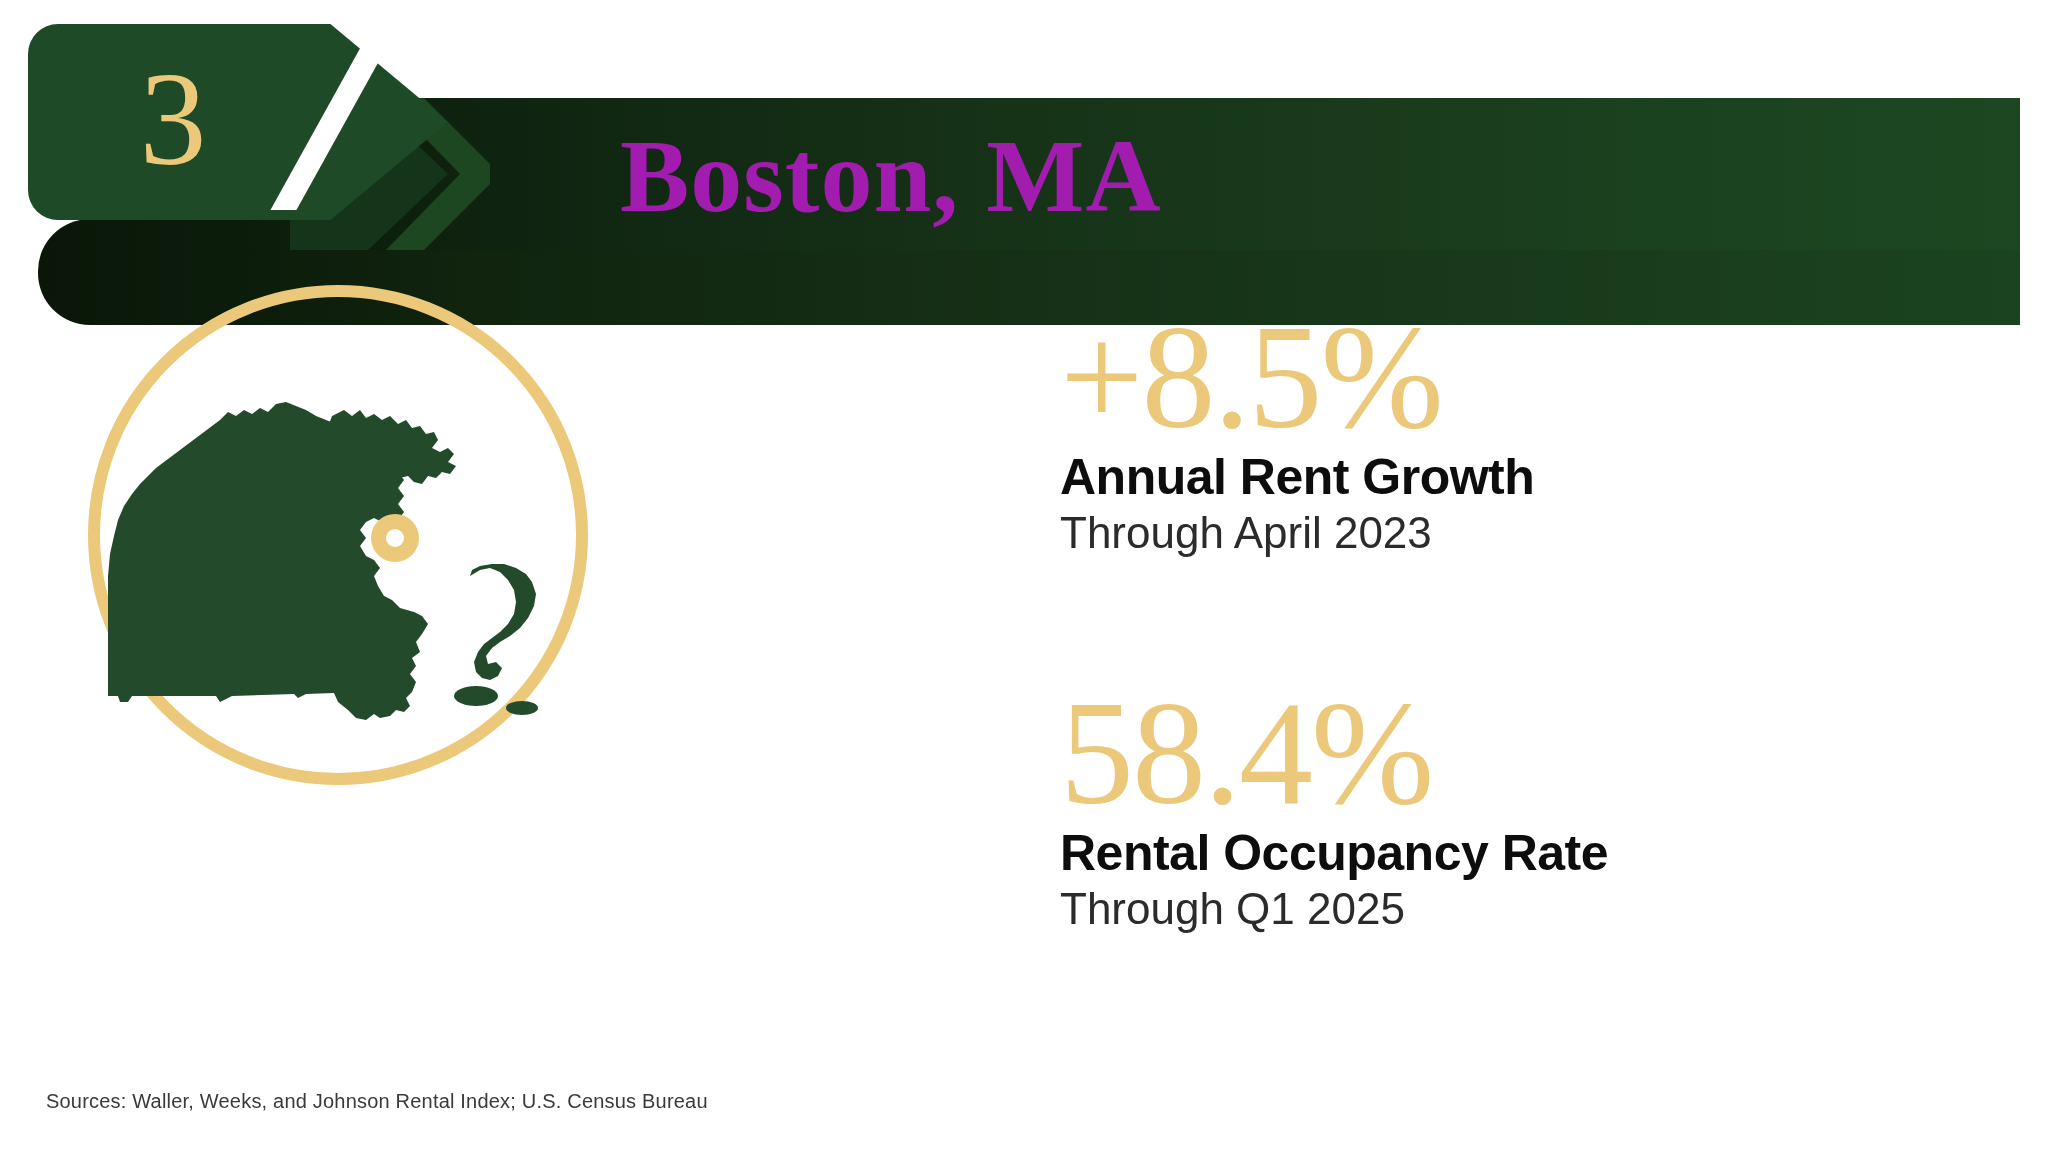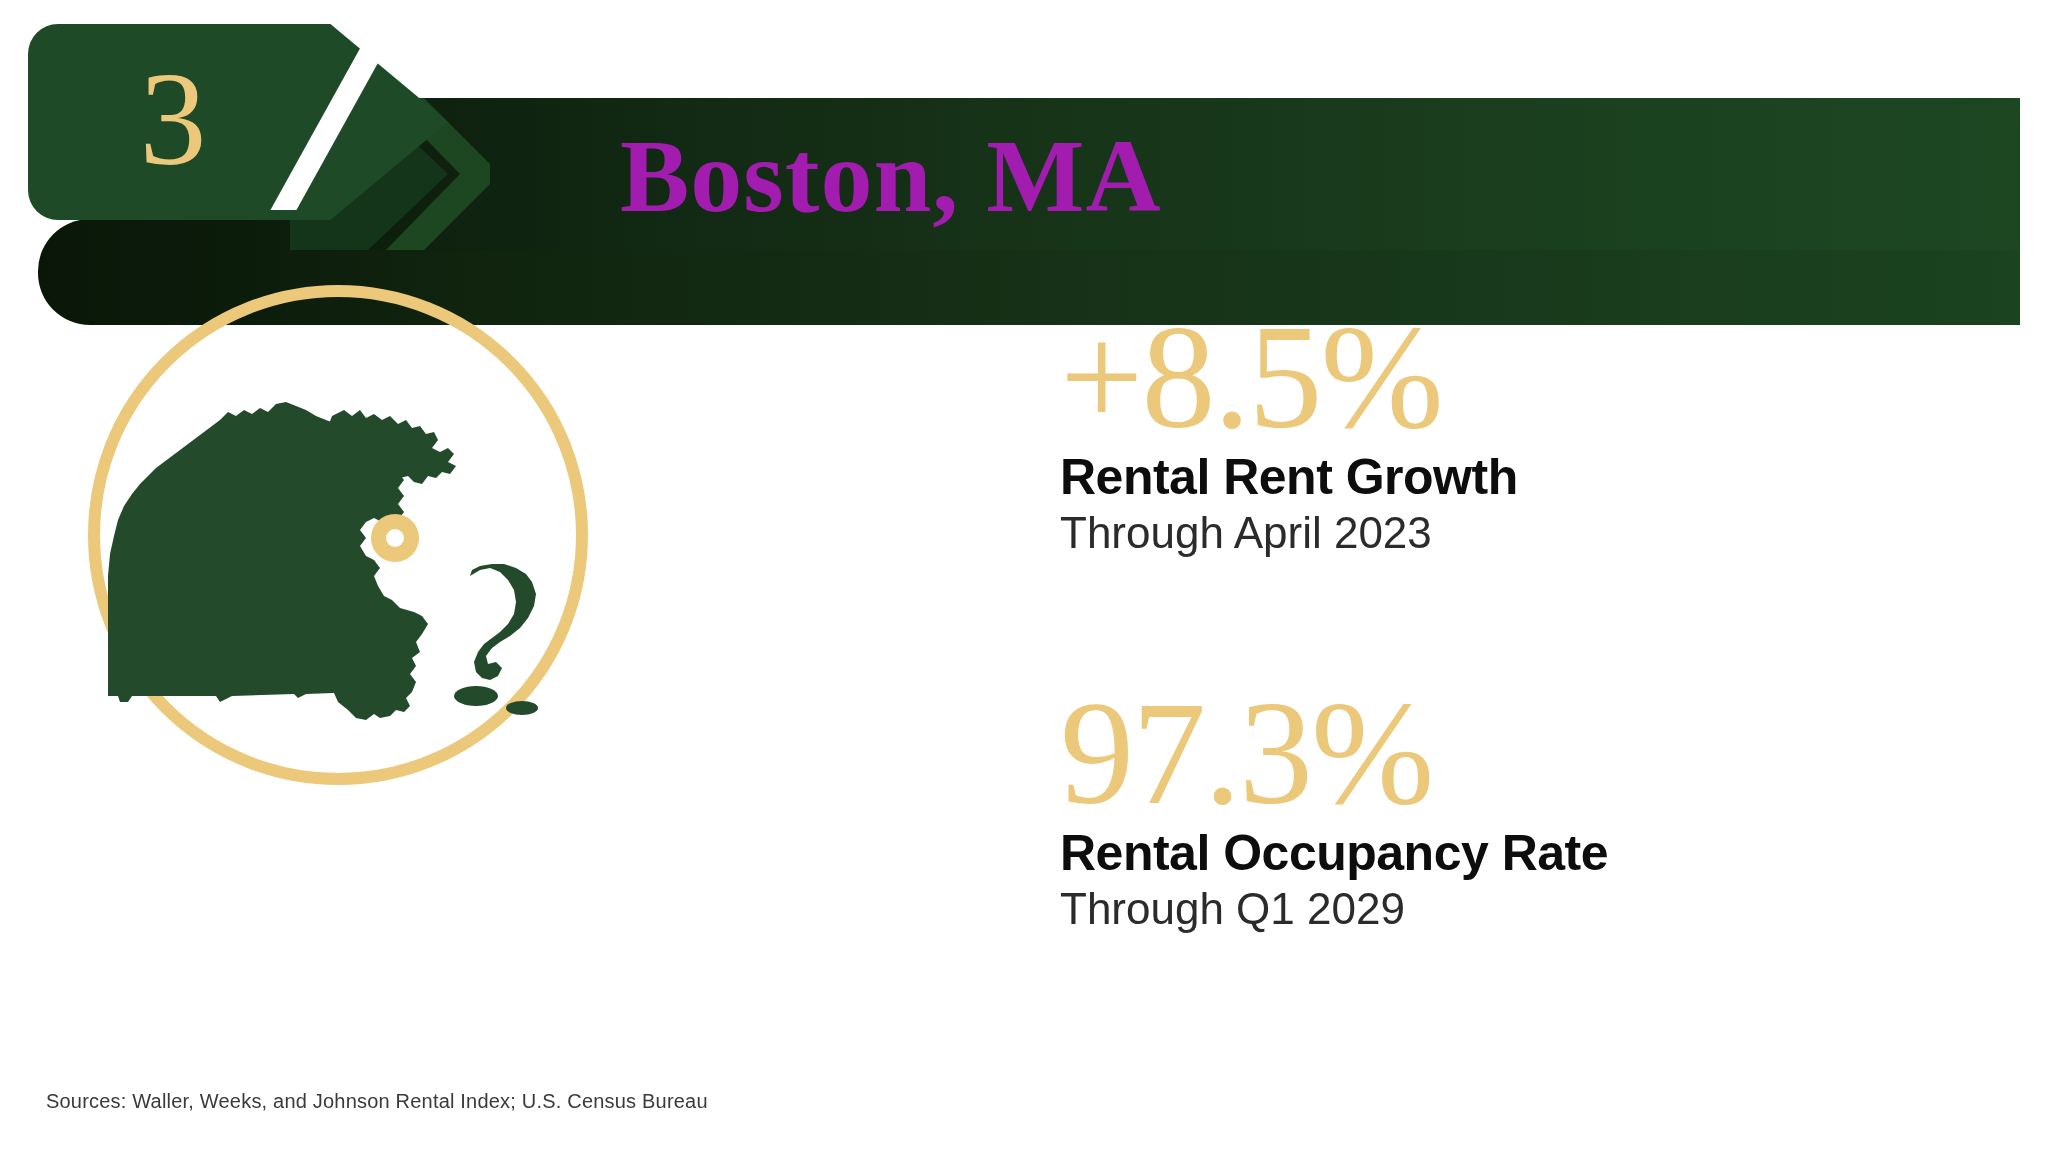--- a/index.html
+++ b/index.html
@@ -294,25 +294,25 @@
 
     <circle cx="297" cy="158" r="24" fill="#ebc87a"></circle>
     <circle cx="297" cy="158" r="9" fill="#ffffff"></circle>
   </svg>
 </div>
 
 <div class="stats">
 
   <div class="stat-block">
     <div class="stat-value">+8.5%</div>
-    <div class="stat-label">Rental Rent Growth</div>
+    <div class="stat-label">Annual Rent Growth</div>
     <div class="stat-sub">Through April 2023</div>
   </div>
 
   <div class="stat-block second">
-    <div class="stat-value">97.3%</div>
+    <div class="stat-value">58.4%</div>
     <div class="stat-label">Rental Occupancy Rate</div>
-    <div class="stat-sub">Through Q1 2029</div>
+    <div class="stat-sub">Through Q1 2025</div>
   </div>
 
 </div>
 
 <div class="sources">Sources: Waller, Weeks, and Johnson Rental Index; U.S. Census Bureau</div>
 
 </body></html>

